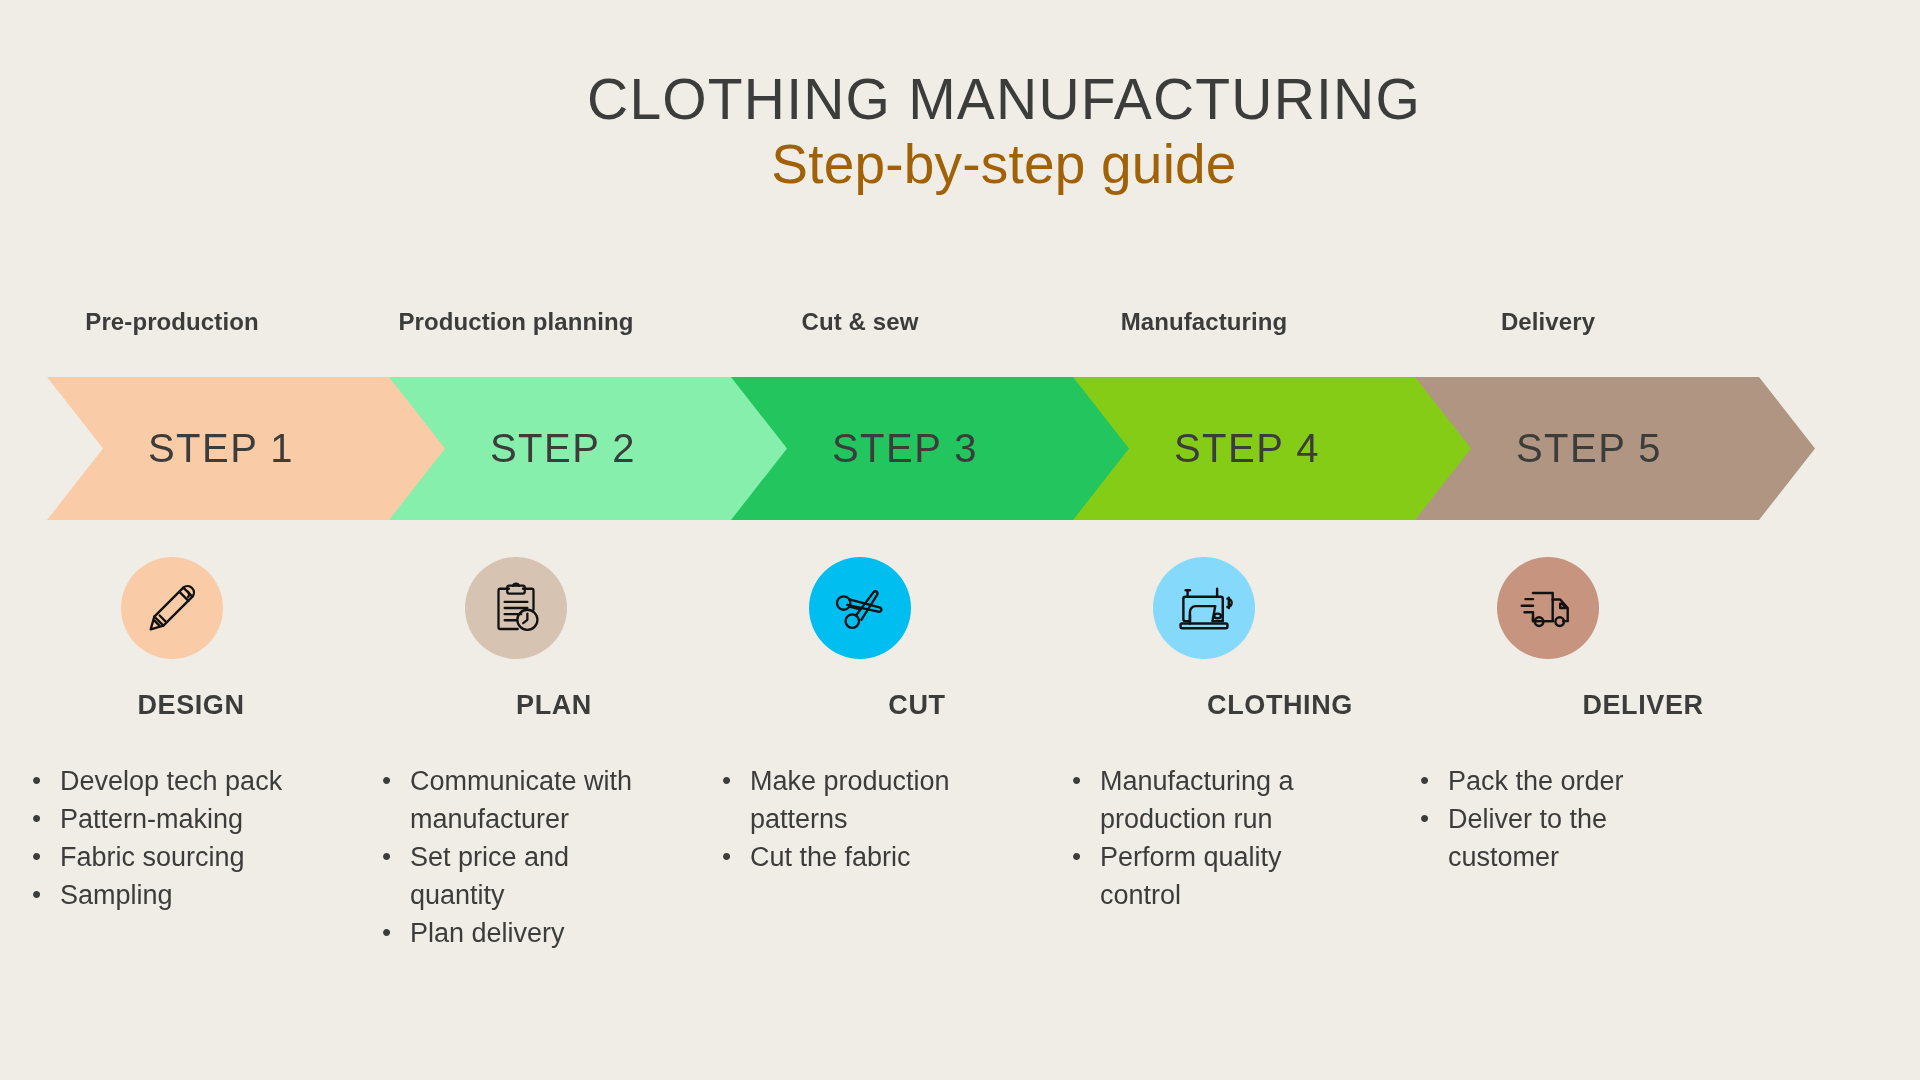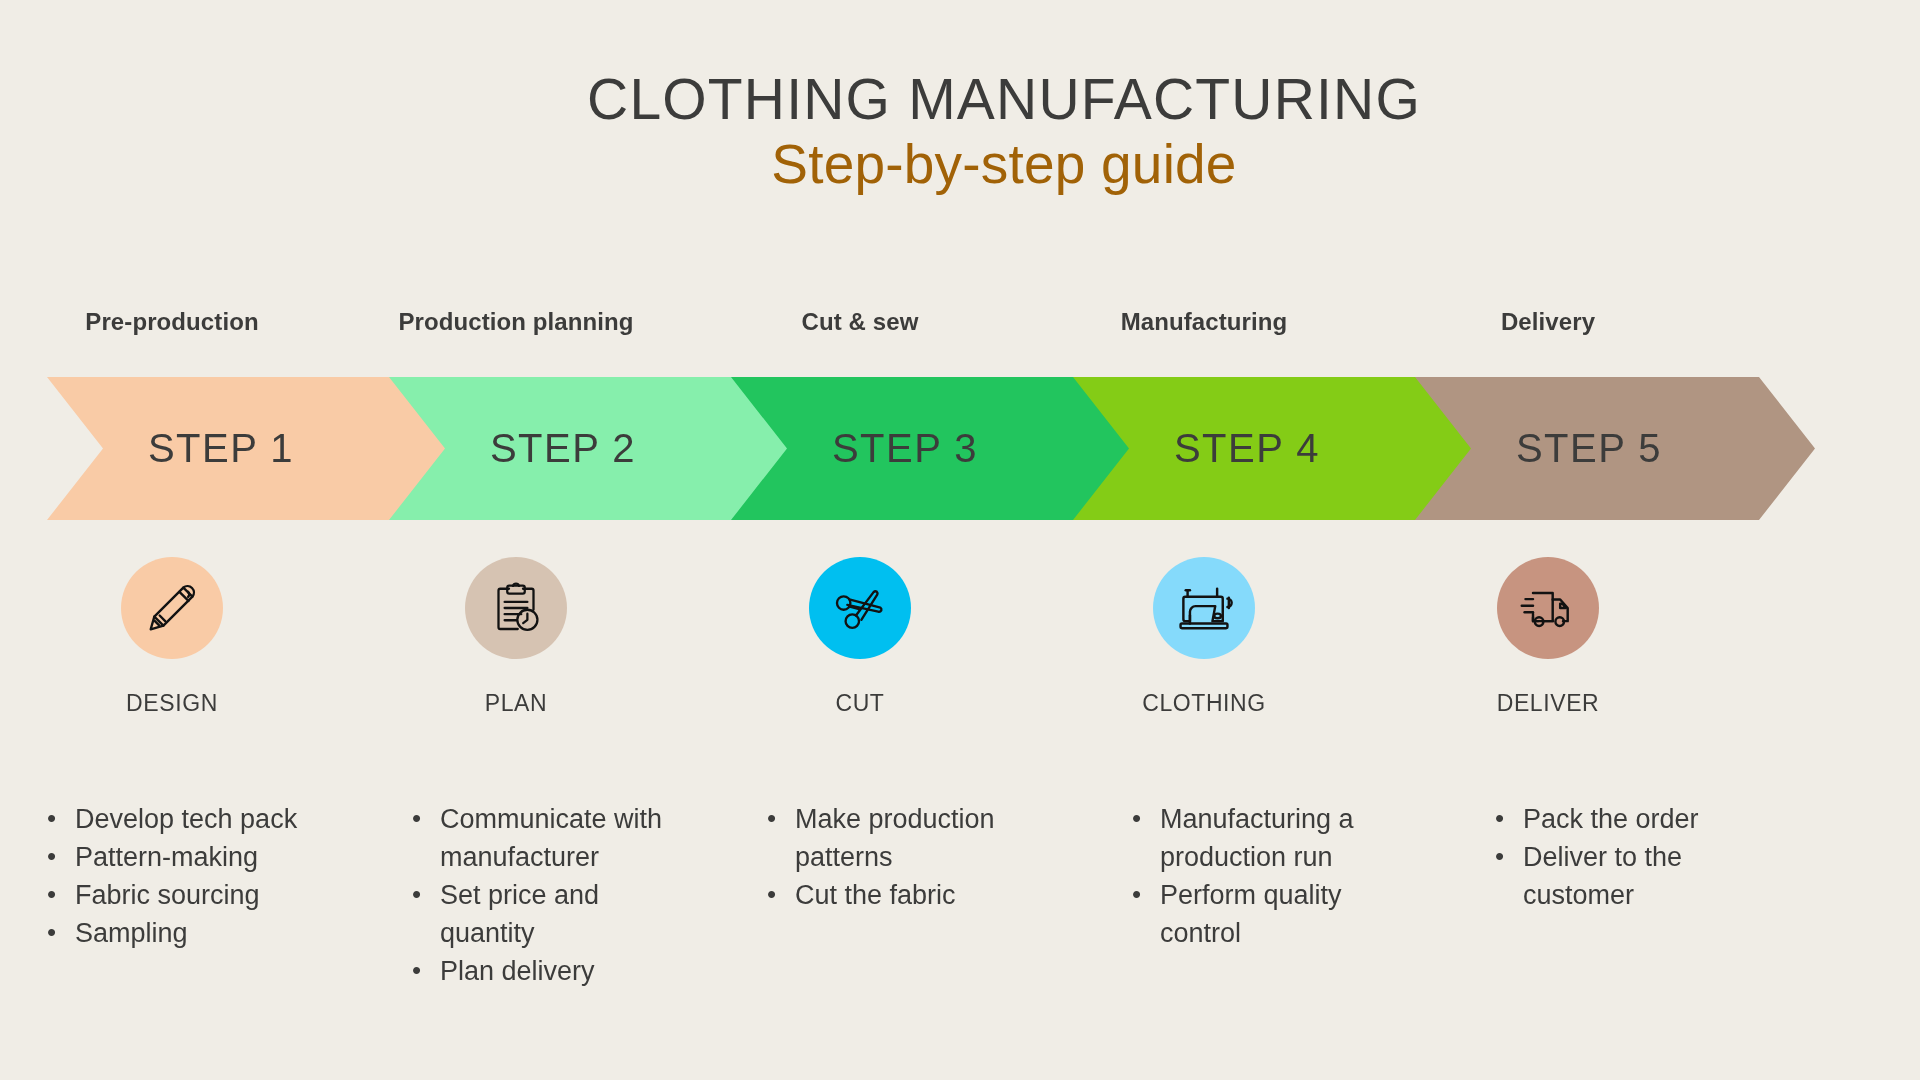--- a/index.html
+++ b/index.html
@@ -125,38 +125,38 @@
     position: absolute;
     top: 690px;
     left: 0;
     width: 1920px;
     display: flex;
     height: 40px;
   }
   .action-cell {
     width: 344px;
     text-align: center;
-    font-size: 23px;
-    font-weight: normal;
+    font-size: 27px;
+    font-weight: bold;
     letter-spacing: 0.6px;
     color: #3C3C3B;
+    margin-left: 19px;
   }
 
   
   .lists-row {
     position: absolute;
     top: 762px;
     left: 0;
     width: 1920px;
     display: flex;
   }
   .list-cell {
     width: 344px;
-    padding-left: 15px;
-    margin-top: 38px;
+    padding-left: 0;
   }
   .bullets {
     list-style: none;
     margin: 0;
     padding: 0;
     width: 300px;
     margin-left: 22px;
   }
   .bullets li {
     position: relative;

